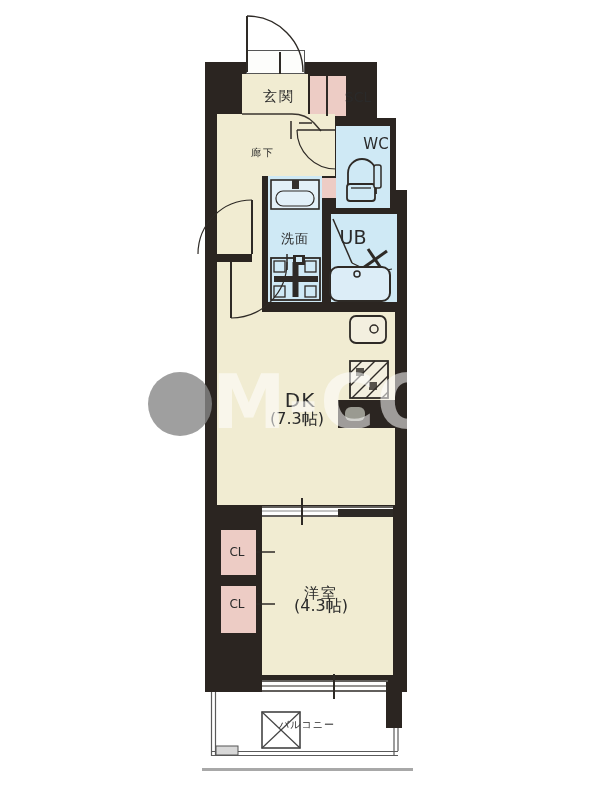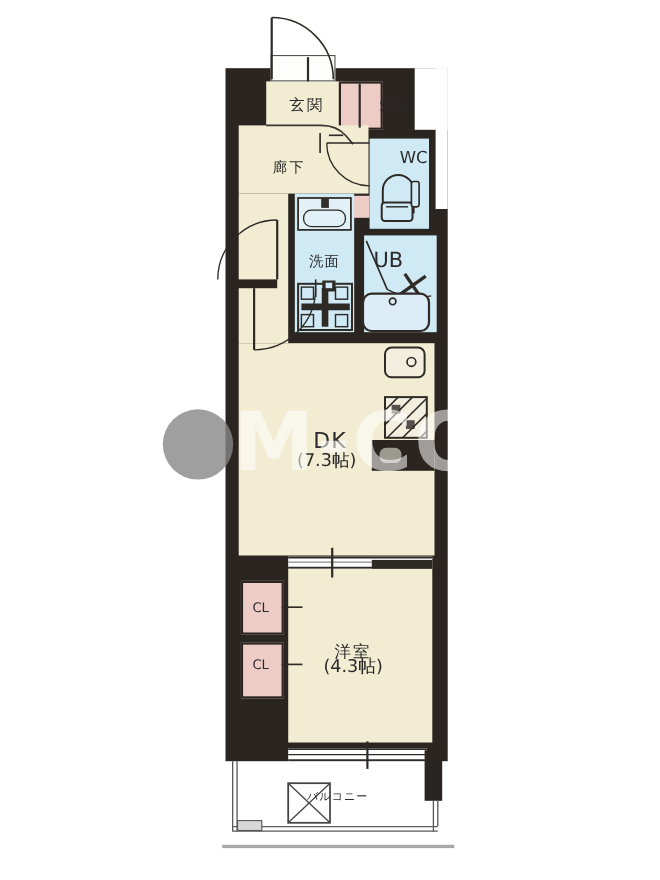--- a/index.html
+++ b/index.html
@@ -167,21 +167,21 @@
       <rect x="262" y="712" width="38" height="36" fill="#ffffff" stroke-width="1.6"></rect>
       <path d="M262,712 L300,748" stroke-width="1.2"></path>
       <path d="M300,712 L262,748" stroke-width="1.2"></path>
     </g>
 
     <circle cx="180" cy="404" r="32" fill="#878787" opacity="0.8"></circle>
   </svg>
 
   <div class="lbl" style="left:279px;top:96px;font-size:14px;letter-spacing:2px;">玄関</div>
   <div class="lbl" style="left:330px;top:97px;font-size:14px;margin-left:28px;">SCL</div>
-  <div class="lbl" style="left:263px;top:153px;font-size:13px;letter-spacing:2px;">廊下</div>
+  <div class="lbl" style="left:263px;top:153px;font-size:10px;letter-spacing:2px;">廊下</div>
   <div class="lbl" style="left:376px;top:144px;font-size:15px;">WC</div>
   <div class="lbl" style="left:295px;top:238px;font-size:13px;letter-spacing:1px;">洗面</div>
   <div class="lbl" style="left:353px;top:237px;font-size:19px;">UB</div>
   <div class="lbl" style="left:300px;top:400px;font-size:20px;letter-spacing:1px;">DK</div>
   <div class="lbl" style="left:297px;top:419px;font-size:16px;">(7.3帖)</div>
   <div class="lbl" style="left:237px;top:552px;font-size:12px;">CL</div>
   <div class="lbl" style="left:237px;top:604px;font-size:12px;">CL</div>
   <div class="lbl" style="left:321px;top:593px;font-size:15px;letter-spacing:2px;">洋室</div>
   <div class="lbl" style="left:321px;top:606px;font-size:16px;">(4.3帖)</div>
   <div class="lbl" style="left:307px;top:725px;font-size:10px;letter-spacing:1px;">バルコニー</div>

